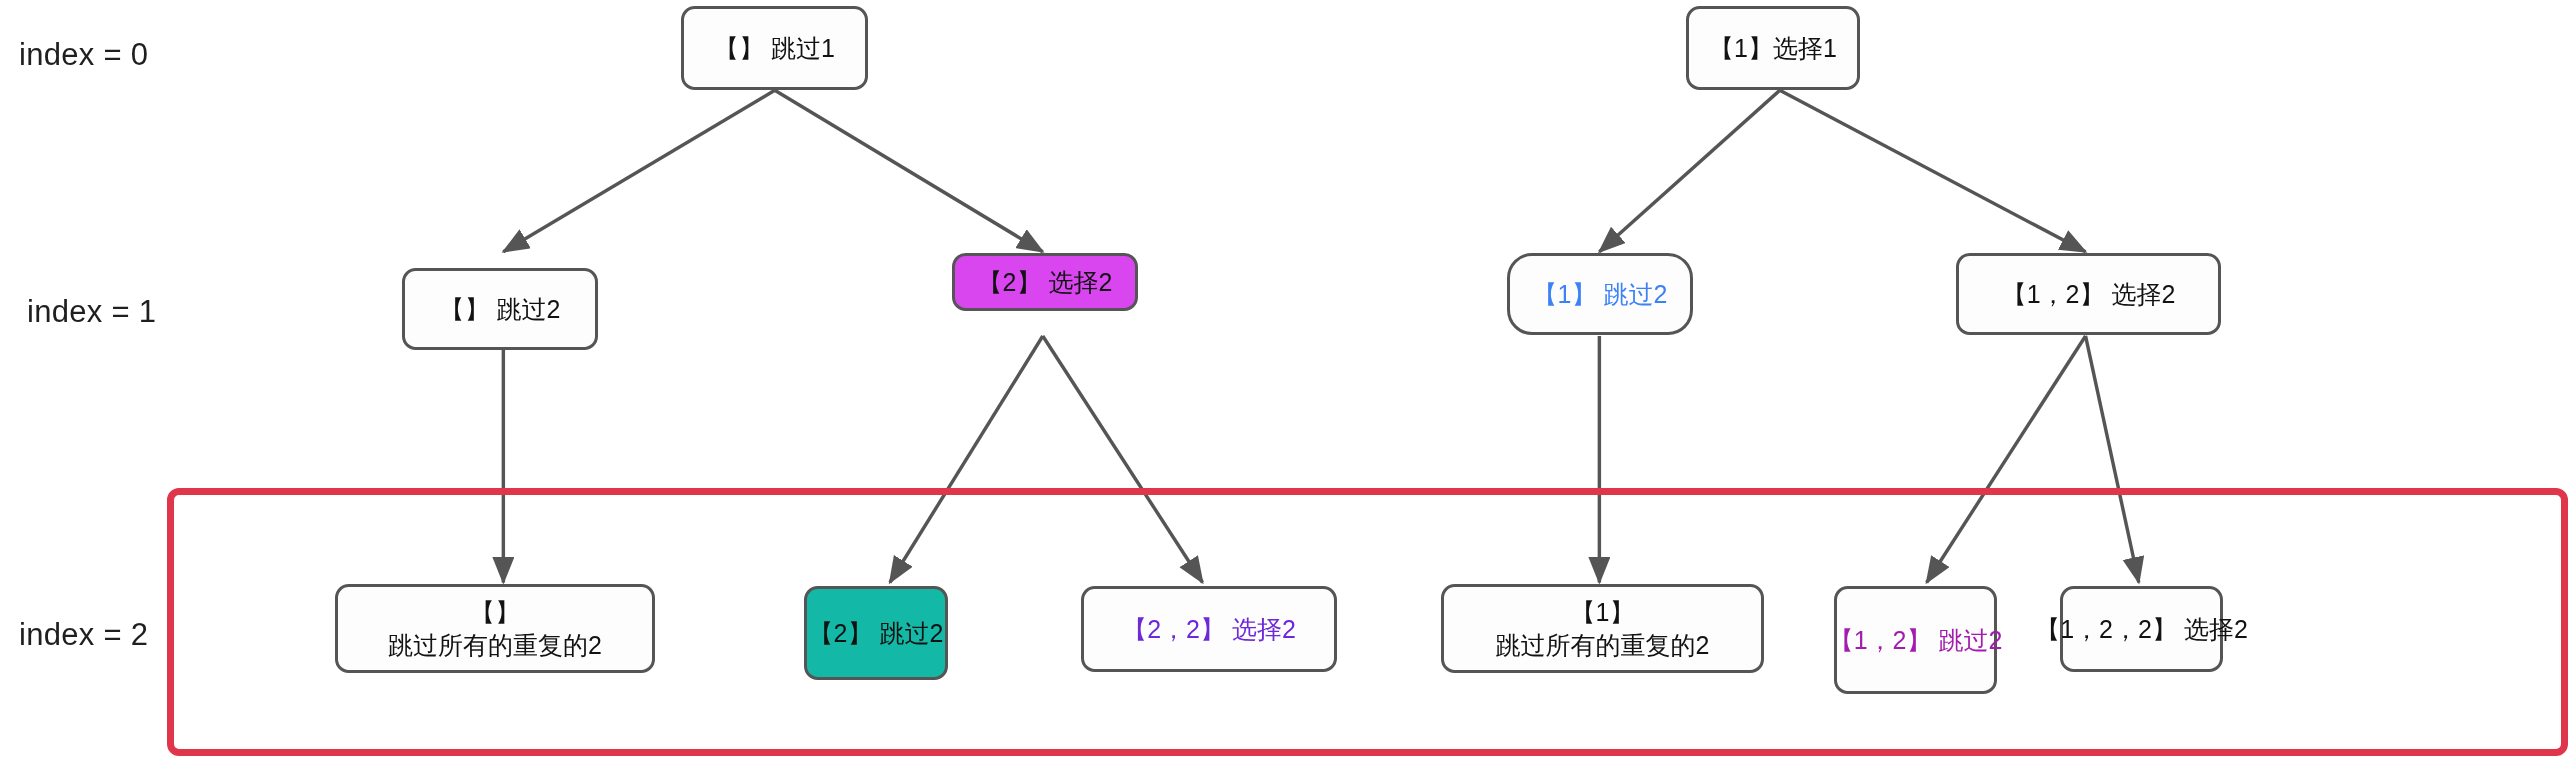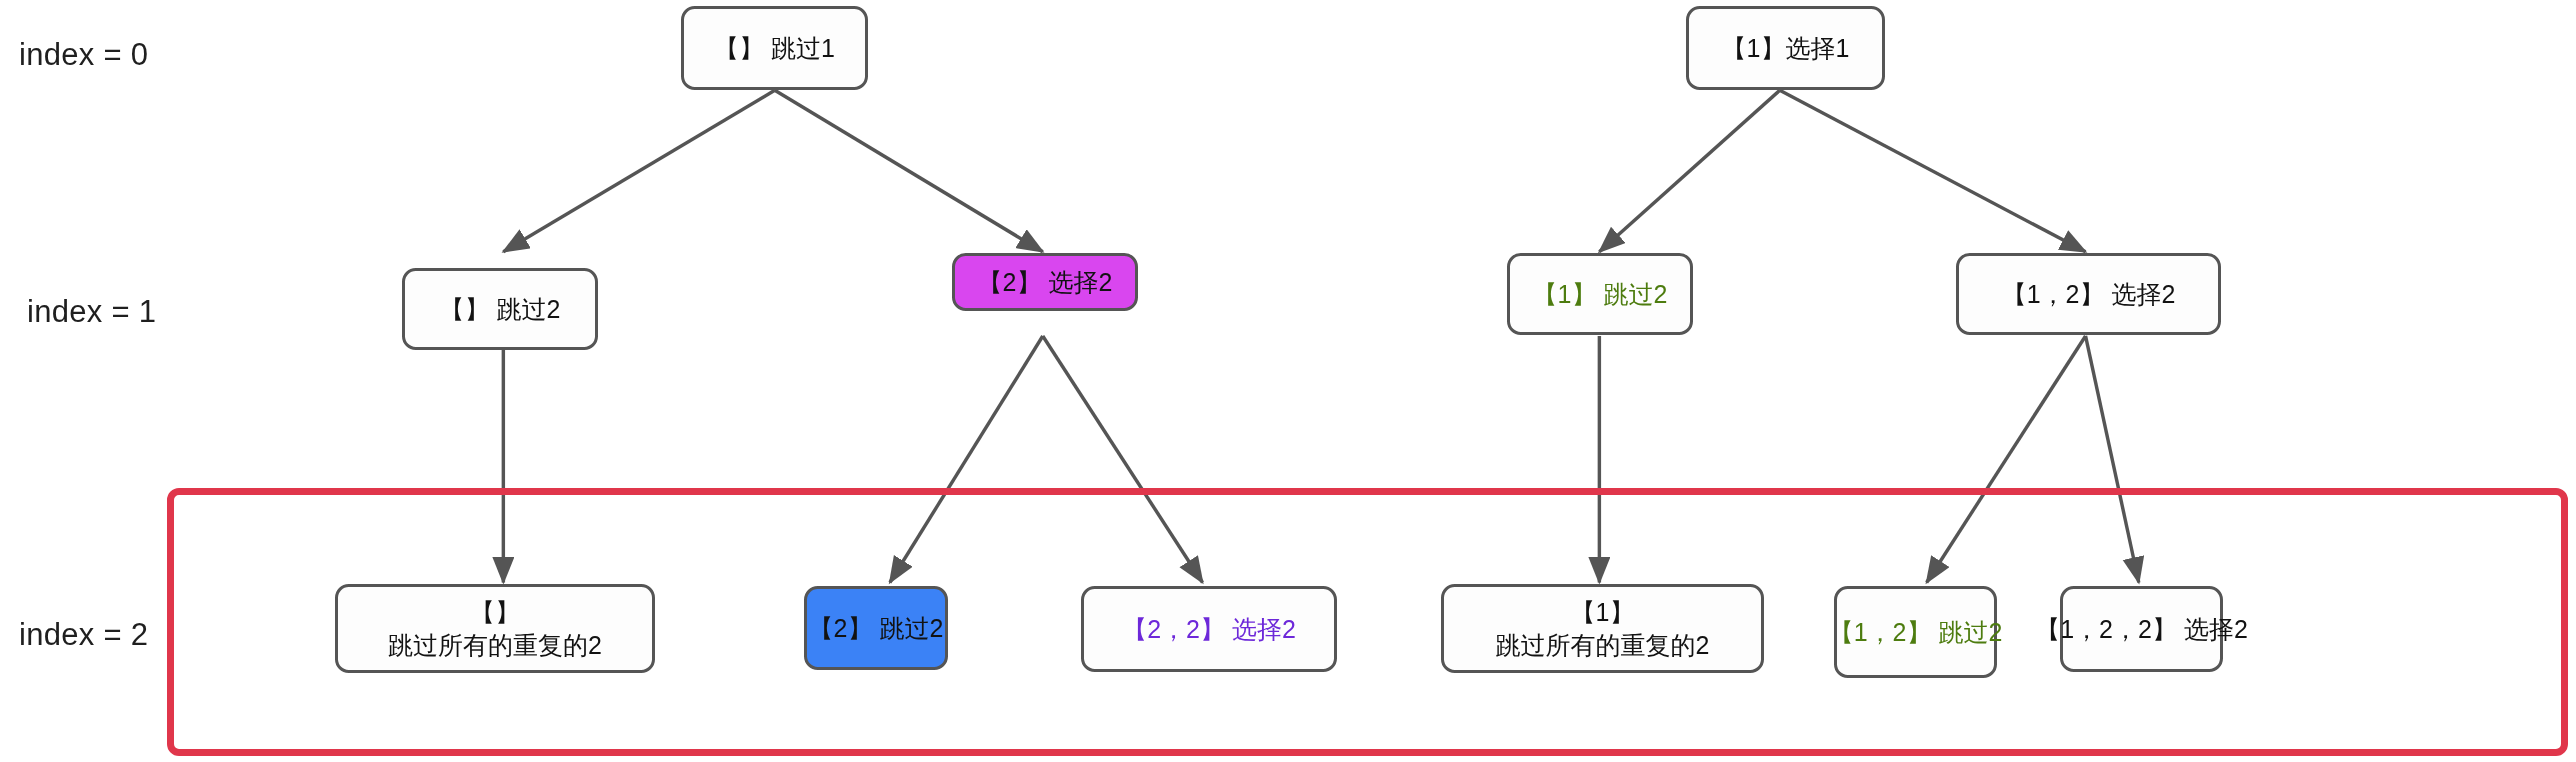--- a/index.html
+++ b/index.html
@@ -89,50 +89,50 @@
       <div class="index-label" style="left: 27px; top: 294px;">index = 1</div>
       <div class="index-label" style="left: 19px; top: 617px;">index = 2</div>
     </div>
 
   <div class="highlight-box" style="left: 167px; top: 488px; width: 2401px; height: 268px; border-color: rgb(224, 54, 75);"></div>
 
   <div id="node-layer">
       <div class="node" style="left: 681px; top: 6px; width: 187px; height: 84px; background: rgb(253, 253, 253); border-color: rgb(85, 85, 85); color: rgb(18, 18, 18);">
         <span class="line1">【】  跳过1</span>
       </div>
-      <div class="node" style="left: 1686px; top: 6px; width: 199px; height: 84px; background: rgb(253, 253, 253); border-color: rgb(85, 85, 85); color: rgb(18, 18, 18);">
+      <div class="node" style="left: 1686px; top: 6px; width: 174px; height: 84px; background: rgb(253, 253, 253); border-color: rgb(85, 85, 85); color: rgb(18, 18, 18);">
         <span class="line1">【1】选择1</span>
       </div>
       <div class="node" style="left: 402px; top: 268px; width: 196px; height: 82px; background: rgb(253, 253, 253); border-color: rgb(85, 85, 85); color: rgb(18, 18, 18);">
         <span class="line1">【】  跳过2</span>
       </div>
       <div class="node" style="left: 952px; top: 253px; width: 186px; height: 58px; background: #d946ef; border-color: rgb(85, 85, 85); color: rgb(18, 18, 18);">
         <span class="line1">【2】  选择2</span>
       </div>
-      <div class="node" style="left: 1507px; top: 253px; width: 186px; height: 82px; background: rgb(253, 253, 253); border-color: rgb(85, 85, 85); color: #4d7c0f;">
+      <div class="node" style="left: 1507px; top: 253px; width: 186px; height: 82px; background: rgb(253, 253, 253); border-color: rgb(85, 85, 85); color: #3b82f6; border-radius: 25px;">
         <span class="line1">【1】  跳过2</span>
       </div>
       <div class="node" style="left: 1956px; top: 253px; width: 265px; height: 82px; background: rgb(253, 253, 253); border-color: rgb(85, 85, 85); color: rgb(18, 18, 18);">
         <span class="line1">【1，2】  选择2</span>
       </div>
       <div class="node" style="left: 335px; top: 584px; width: 320px; height: 89px; background: rgb(253, 253, 253); border-color: rgb(85, 85, 85); color: rgb(18, 18, 18);">
         <span class="line1">【】</span>
         <span class="line2">跳过所有的重复的2</span>
       </div>
-      <div class="node" style="left: 804px; top: 586px; width: 144px; height: 84px; background: #3b82f6; border-color: rgb(85, 85, 85); color: rgb(18, 18, 18);">
+      <div class="node" style="left: 804px; top: 586px; width: 144px; height: 94px; background: #14b8a6; border-color: rgb(85, 85, 85); color: rgb(18, 18, 18);">
         <span class="line1">【2】  跳过2</span>
       </div>
       <div class="node" style="left: 1081px; top: 586px; width: 256px; height: 86px; background: rgb(253, 253, 253); border-color: rgb(85, 85, 85); color: #6d28d9;">
         <span class="line1">【2，2】  选择2</span>
       </div>
       <div class="node" style="left: 1441px; top: 584px; width: 323px; height: 89px; background: rgb(253, 253, 253); border-color: rgb(85, 85, 85); color: rgb(18, 18, 18);">
         <span class="line1">【1】</span>
         <span class="line2">跳过所有的重复的2</span>
       </div>
-      <div class="node" style="left: 1834px; top: 586px; width: 163px; height: 92px; background: rgb(253, 253, 253); border-color: rgb(85, 85, 85); color: #4d7c0f;">
+      <div class="node" style="left: 1834px; top: 586px; width: 163px; height: 108px; background: rgb(253, 253, 253); border-color: rgb(85, 85, 85); color: #a21caf;">
         <span class="line1">【1，2】  跳过2</span>
       </div>
       <div class="node" style="left: 2060px; top: 586px; width: 163px; height: 86px; background: rgb(253, 253, 253); border-color: rgb(85, 85, 85); color: rgb(18, 18, 18);">
         <span class="line1">【1，2，2】  选择2</span>
       </div>
     </div>
 
 </div>
 
 

